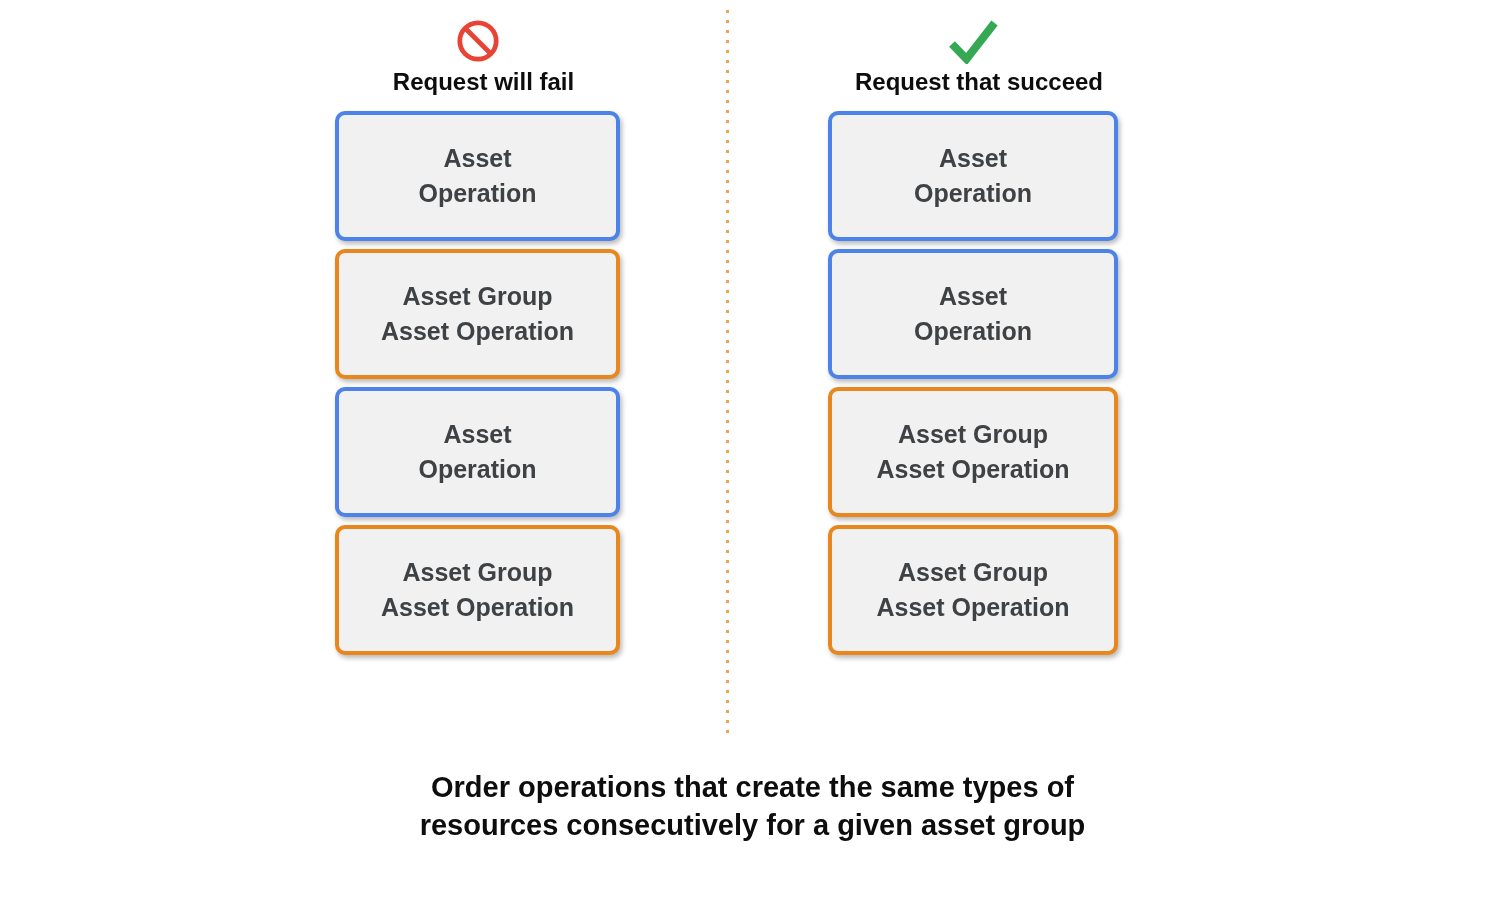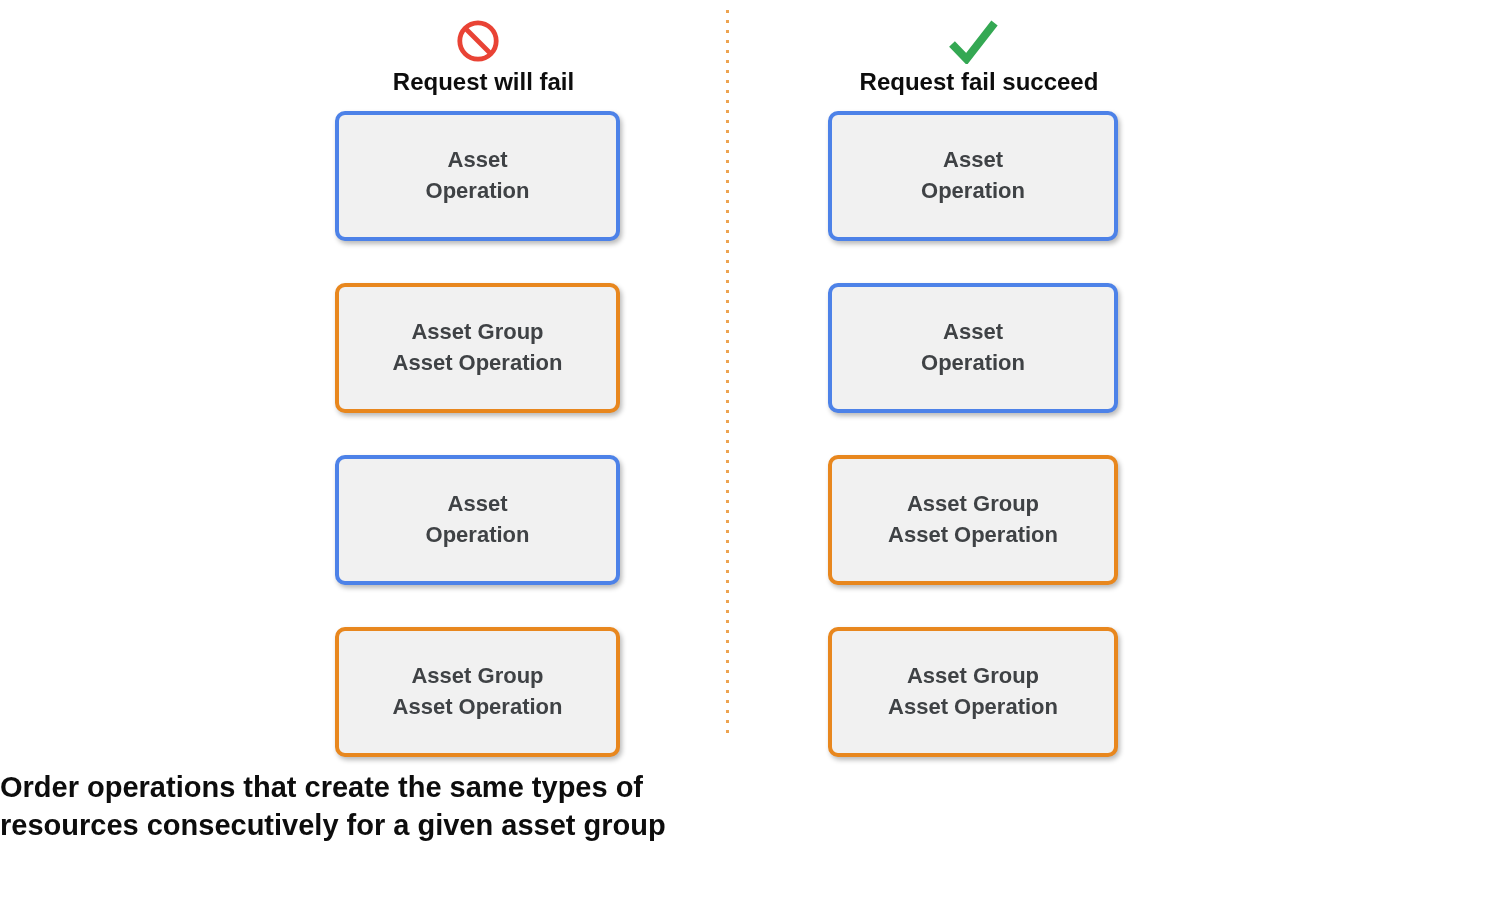--- a/index.html
+++ b/index.html
@@ -34,29 +34,29 @@
     font-size: 24px;
     font-weight: bold;
     color: #0d0d0d;
     margin: 4px 0 15px 12px;
     white-space: nowrap;
   }
 
   .box {
     width: 100%;
     height: 130px;
-    margin-bottom: 42px;
+    margin-bottom: 8px;
     box-sizing: border-box;
     border-radius: 10px;
     background: var(--box-fill);
     display: flex;
     align-items: center;
     justify-content: center;
     text-align: center;
-    font-size: 22px;
+    font-size: 25px;
     font-weight: bold;
     color: var(--box-text);
     line-height: 1.4;
     white-space: pre-line;
     box-shadow: 2px 3px 5px rgba(0,0,0,0.28);
   }
   .box.asset       { border: 4px solid var(--asset-border); }
   .box.asset-group { border: 4px solid var(--asset-group-border); }
 
   .divider {
@@ -69,21 +69,21 @@
       to bottom,
       var(--divider) 0px, var(--divider) 3px,
       transparent 3px, transparent 10px);
   }
 
   .caption {
     position: absolute;
     top: 768px;
     left: 0;
     width: 100%;
-    text-align: left;
+    text-align: center;
     font-size: 29px;
     font-weight: bold;
     color: #0d0d0d;
     line-height: 38px;
     white-space: pre-line;
   }
 </style>
 </head>
 <body>
 
@@ -108,21 +108,21 @@
   </div>
 
   <div class="divider"></div>
 
   <div class="column succeed">
     <div class="col-icon succeed-icon">
       <svg width="58" height="46" viewBox="0 0 56 46" fill="none">
         <path d="M7 26 L21.5 41 L49.5 5" stroke="currentColor" stroke-width="8" fill="none"></path>
       </svg>
     </div>
-    <div class="col-title">Request fail succeed</div>
+    <div class="col-title">Request that succeed</div>
     <div class="box asset">Asset
 Operation</div>
     <div class="box asset">Asset
 Operation</div>
     <div class="box asset-group">Asset Group
 Asset Operation</div>
     <div class="box asset-group">Asset Group
 Asset Operation</div>
   </div>
 

